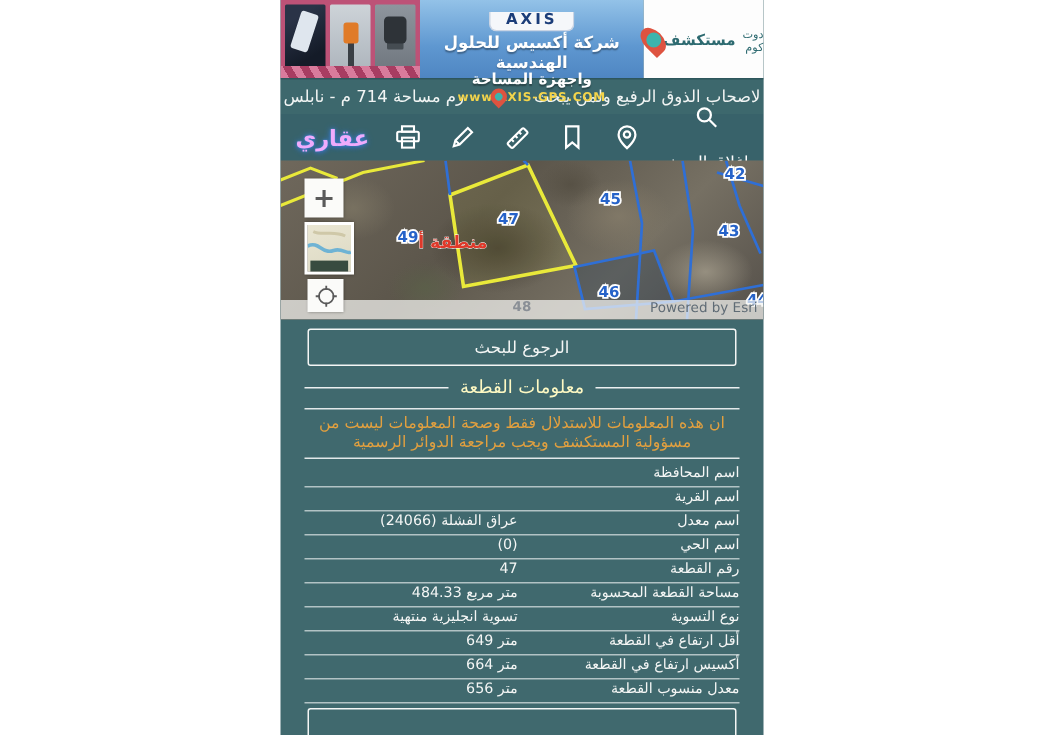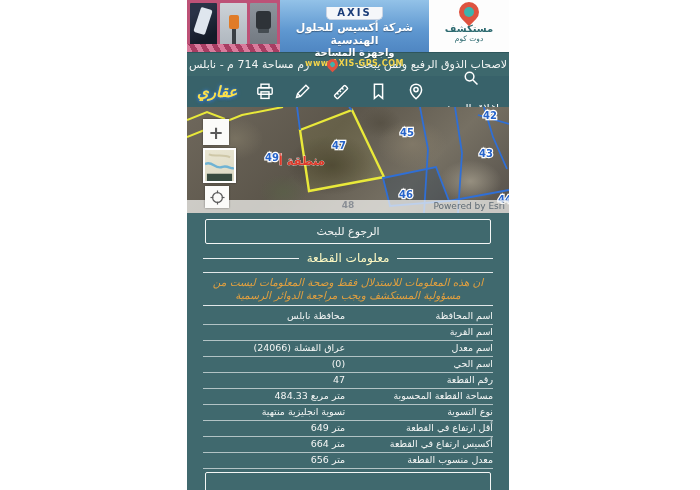--- a/index.html
+++ b/index.html
@@ -18,38 +18,38 @@
   .tile-surveyor::before { content:""; position:absolute; left:12px; top:24px; width:4px; height:20px; background:#3a3f45; }
   .tile-station { background:linear-gradient(180deg,#8e959d 0%,#6d747c 100%); position:relative; }
   .tile-station::after { content:""; position:absolute; left:6px; top:8px; width:15px; height:18px; background:#2e3338; border-radius:3px; box-shadow:0 6px 0 -2px #454c52; }
   .banner-hatch { position:absolute; left:0; bottom:0; width:100%; height:8px;
     background:repeating-linear-gradient(60deg,#d97b9c 0 5px,#a83d62 5px 10px); }
   .banner-center { flex:1; background:linear-gradient(180deg,#93c2e8 0%,#5e97d0 60%,#4f86c2 100%); text-align:center; position:relative; padding-top:1px; }
   .axis-box { display:inline-block; background:#f5f7fa; border-radius:0 0 5px 5px; padding:0 10px 1px 10px; color:#1b3d79; font-weight:bold; font-size:10px; letter-spacing:2px; border:1px solid #c9d4e4; border-top:none; }
   .banner-line1 { color:#ffffff; font-weight:bold; font-size:11px; text-shadow:0 1px 1px rgba(0,0,0,.35); direction:rtl; line-height:13px; margin-top:1px;text-align:center; }
   .banner-line2 { color:#ffffff; font-weight:bold; font-size:10px; text-shadow:0 1px 1px rgba(0,0,0,.35); direction:rtl; line-height:12px; }
   .banner-url { color:#f3d44b; font-weight:bold; font-size:8px; letter-spacing:.5px; }
-  .banner-brand { width:80px; background:#fdfdfd; display:flex; flex-direction:column; align-items:center; justify-content:flex-start; padding-top:2px; }
+  .banner-brand { width:80px; background:#fdfdfd; display:flex; flex-direction:row; align-items:center; justify-content:flex-start; padding-top:2px; }
   .pin-big { width:20px; height:20px; background:#de5340; border-radius:50% 50% 50% 0; transform:rotate(-45deg); display:flex; align-items:center; justify-content:center; margin-bottom:1px; }
   .pin-big i { width:10px; height:10px; border-radius:50%; background:#3cb4ad; }
   .brand-name { color:#2d6a70; font-weight:bold; font-size:10px; direction:rtl; line-height:11px; }
   .brand-sub { color:#2d6a70; font-size:7.5px; direction:rtl; line-height:9px; }
 
   
   .ticker { height:24px; background:#3d686d; border-top:1px solid #2e565c; display:flex; direction:rtl; align-items:center; justify-content:space-between; padding:0 2px; overflow:hidden; color:#f2f5f4; font-size:11px; white-space:nowrap; }
   .ticker span { direction:rtl; }
   .pin-small { flex:0 0 auto; width:11px; height:11px; background:#de5340; border-radius:50% 50% 50% 0; transform:rotate(-45deg); display:inline-flex; align-items:center; justify-content:center; margin:0 6px; }
   .pin-small i { width:5px; height:5px; border-radius:50%; background:#3cb4ad; }
 
   
   .toolbar { height:31px; background:#38626a; display:flex; direction:rtl; align-items:center; justify-content:space-between; padding:0 10px; }
   .tb-group { display:flex; align-items:center; gap:14px; color:#fff; font-size:11px;flex-direction:column; }
   .tb-icon { display:flex; align-items:center; justify-content:center; width:20px; height:20px; }
   .tb-icon svg { display:block; }
-  .aqari-logo { color:#fde047; font-weight:bold; font-size:15px; direction:rtl; font-style:italic;
+  .aqari-logo { color:#f0abfc; font-weight:bold; font-size:15px; direction:rtl; 
     text-shadow:0 0 4px #3f86d8, 0 1px 3px #2b5fae, 0 0 1px #6fb0ef; }
 
   
   .map { position:relative; height:106px; overflow:hidden;
     background:
       radial-gradient(40px 30px at 15% 30%, rgba(122,115,98,.9), rgba(122,115,98,0) 70%),
       radial-gradient(60px 40px at 45% 55%, rgba(64,58,48,.85), rgba(64,58,48,0) 75%),
       radial-gradient(50px 35px at 70% 35%, rgba(133,124,106,.8), rgba(133,124,106,0) 70%),
       radial-gradient(45px 30px at 88% 70%, rgba(155,148,132,.9), rgba(155,148,132,0) 70%),
       radial-gradient(35px 25px at 30% 80%, rgba(90,97,72,.7), rgba(90,97,72,0) 70%),
@@ -64,21 +64,21 @@
   .ctl-locate { left:18px; top:79px; width:24px; height:22px; }
   .esri-strip { position:absolute; left:0; bottom:0; width:100%; height:13px; background:rgba(245,245,243,.72); z-index:3;margin-top:24px; }
   .esri-strip .p48 { position:absolute; left:50%; transform:translateX(-50%); top:0; color:#8a8f96; font-size:9px; font-weight:bold; }
   .esri-strip .esri { position:absolute; right:4px; top:1px; color:#5f6b75; font-size:9px; }
 
   
   .back-btn { margin:6px 18px 0 18px; height:25px; border:1.5px solid #f4f6f5; border-radius:2px; display:flex; align-items:center; justify-content:center; color:#f4f6f5; font-size:11px; direction:rtl; cursor:pointer; }
   .section-head { margin:7px 16px 0 16px; display:flex; align-items:center; direction:rtl; }
   .section-head .hline { flex:1; height:1px; background:rgba(255,255,255,.9); }
   .section-head .t { padding:0 8px; color:#fef9c3; font-size:12px; }
-  .disclaimer { margin:7px 16px 0 16px; border-top:1px solid rgba(255,255,255,.85); border-bottom:1px solid rgba(255,255,255,.85); padding:3px 2px; text-align:center; direction:rtl; color:#e2a03f; font-size:10.5px; line-height:13px;font-style:italic; }
+  .disclaimer { margin:7px 16px 0 16px; border-top:1px solid rgba(255,255,255,.85); border-bottom:1px solid rgba(255,255,255,.85); padding:3px 2px; text-align:center; direction:rtl; color:#e2a03f; font-size:10.5px; line-height:13px; }
   .info-table { margin:3px 16px 0 16px; }
   .row { position:relative; height:16px; border-bottom:1px solid rgba(255,255,255,.6); }
   .row .lbl { position:absolute; right:0; top:1px; direction:rtl; color:#f4f6f5; font-size:9.5px; }
   .row .val { position:absolute; left:0; top:1px; width:49%; direction:ltr; text-align:right; color:#f4f6f5; font-size:9.5px; }
   .bottom-btn { margin:3px 18px 0 18px; height:30px; border:1.5px solid #f4f6f5; border-radius:2px; }
 </style>
 </head>
 <body>
 
 <div class="stage">
@@ -222,21 +222,20 @@
     </div>
 
     <div class="disclaimer">
       <div>ان هذه المعلومات للاستدلال فقط وصحة المعلومات ليست من</div>
       <div>مسؤولية المستكشف ويجب مراجعة الدوائر الرسمية</div>
     </div>
 
     <div class="info-table">
       <div class="row">
         <span class="lbl">اسم المحافظة</span>
-        <span class="val">محافظة نابلس</span>
       </div>
       <div class="row">
         <span class="lbl">اسم القرية</span>
       </div>
       <div class="row">
         <span class="lbl">اسم معدل</span>
         <span class="val">عراق الفشلة (24066)</span>
       </div>
       <div class="row">
         <span class="lbl">اسم الحي</span>

